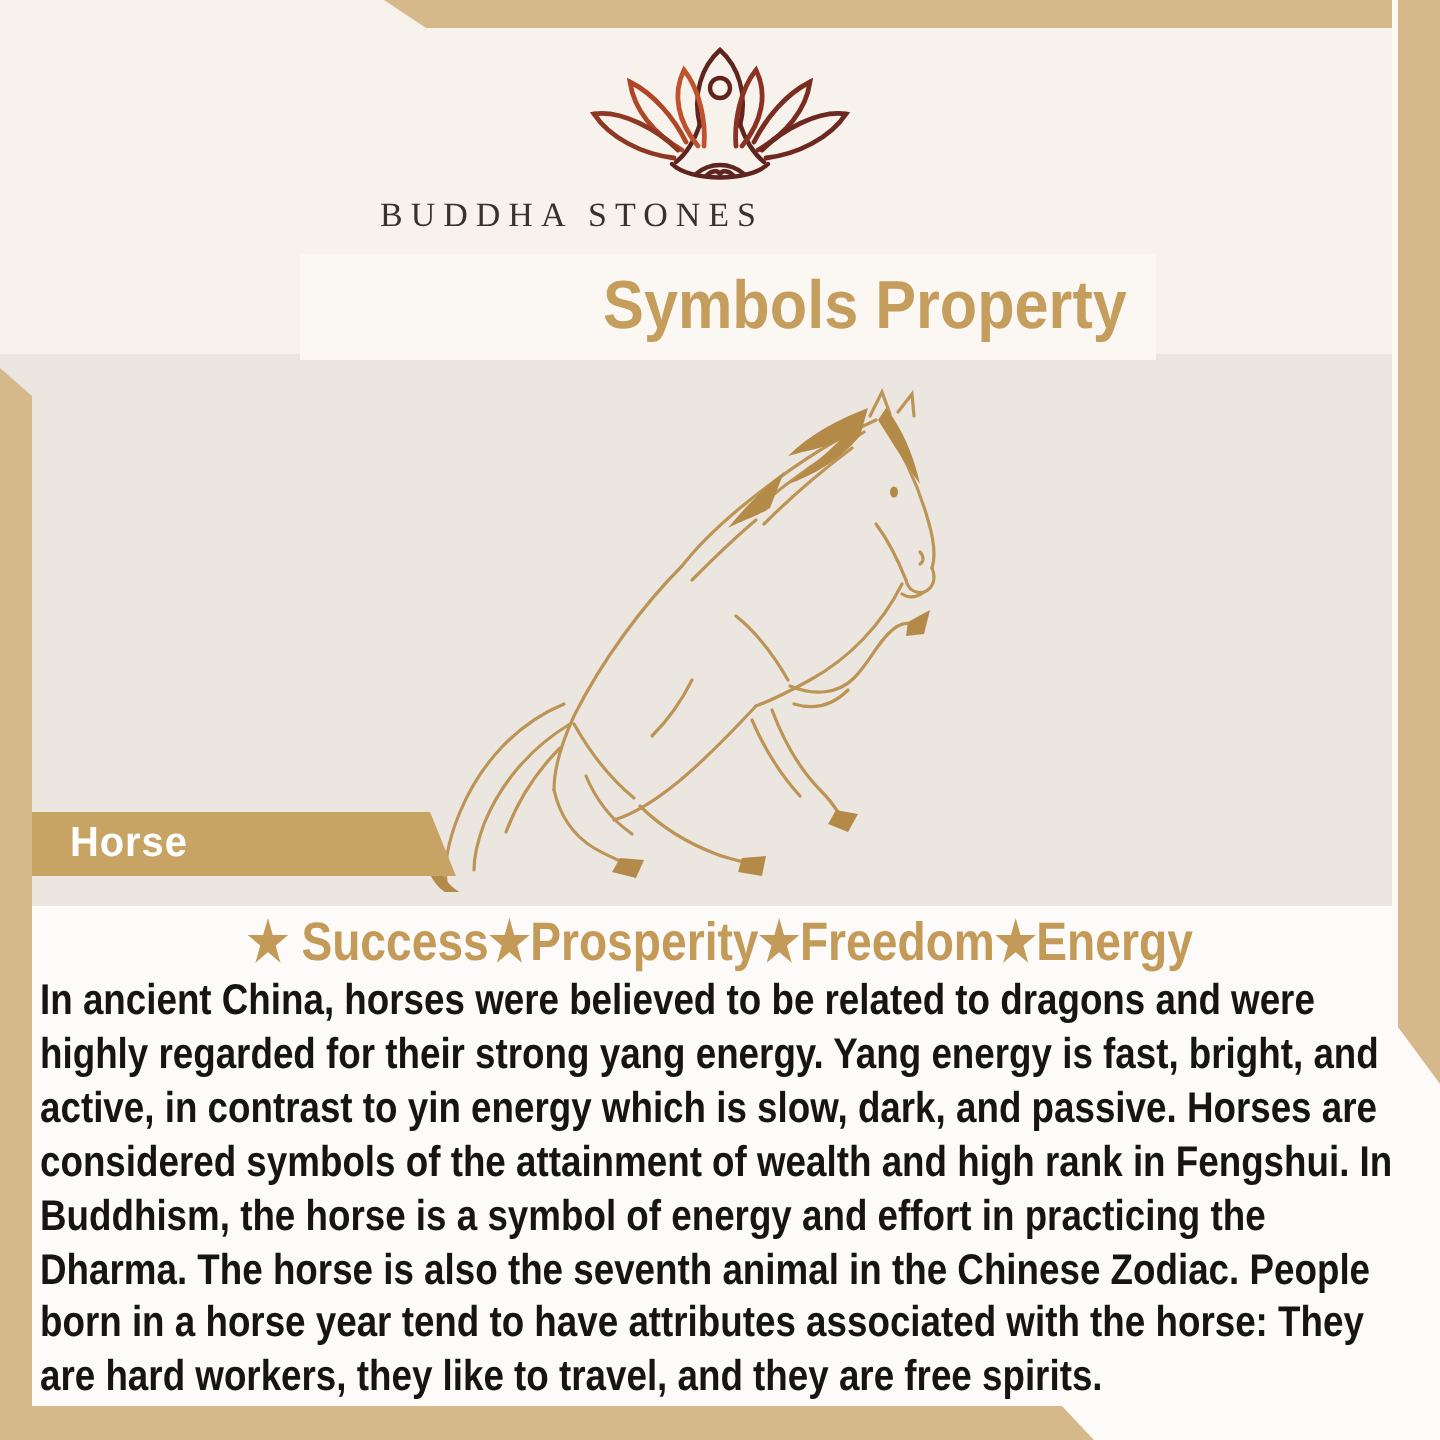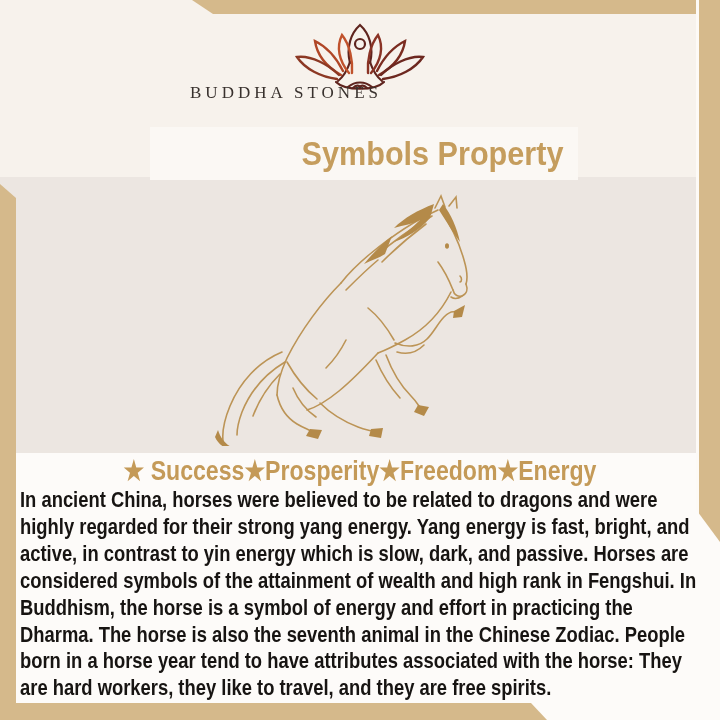--- a/index.html
+++ b/index.html
@@ -19,21 +19,21 @@
     background:linear-gradient(to right,#fdfaf6 0 3px,#d5b98b 3px);
     clip-path:polygon(0 0,100% 0,100% 100%,0 94%);}
   .ribbon-left{left:0;top:184px;width:16px;height:536px;
     clip-path:polygon(0 0,100% 14px,100% 100%,0 100%);}
   .ribbon-bottom{left:0;bottom:0;width:547px;height:17px;
     clip-path:polygon(0 0,531px 0,100% 100%,0 100%);}
   
   .logo-wrap{position:absolute;left:0;top:0;width:720px;text-align:center;}
   .logo-svg{position:absolute;left:293px;top:16px;}
   .brand-name{
-    position:absolute;left:0;top:83px;width:572px;text-align:center;
+    position:absolute;left:0;top:98px;width:572px;text-align:center;
     font-family:"Liberation Serif",serif;font-size:17px;letter-spacing:4px;
     color:#38312d;
   }
   
   .title-band{
     position:absolute;left:150px;top:127px;width:428px;height:53px;
     background:#fbf8f4;display:flex;align-items:center;justify-content:flex-end;
   }
   .title-band h1{
     margin:0;font-size:34px;font-weight:700;color:#c59d5d;
@@ -155,18 +155,21 @@
 
       <path d="M 256,121 L 267,115 L 264,127 L 255,128 Z"></path>
       <path d="M 220,215 L 231,217 L 226,226 L 216,222 Z"></path>
       <path d="M 112,239 L 124,240 L 120,249 L 108,246 Z"></path>
       <path d="M 173,239 L 185,238 L 183,248 L 171,246 Z"></path>
 
       <path d="M 20,240 C 23,250 30,257 39,259 C 30,261 21,256 17,247 Z"></path>
     </g>
   </svg>
 
+  <div class="subject-ribbon">
+    <span>Horse</span>
+  </div>
 
   <div class="traits-line">★ Success★Prosperity★Freedom★Energy</div>
 
   <p class="description">In ancient China, horses were believed to be related to dragons and were highly regarded for their strong yang energy. Yang energy is fast, bright, and active, in contrast to yin energy which is slow, dark, and passive. Horses are considered symbols of the attainment of wealth and high rank in Fengshui. In Buddhism, the horse is a symbol of energy and effort in practicing the Dharma. The horse is also the seventh animal in the Chinese Zodiac. People born in a horse year tend to have attributes associated with the horse: They are hard workers, they like to travel, and they are free spirits.</p>
 
 </div>
 
 </body></html>

